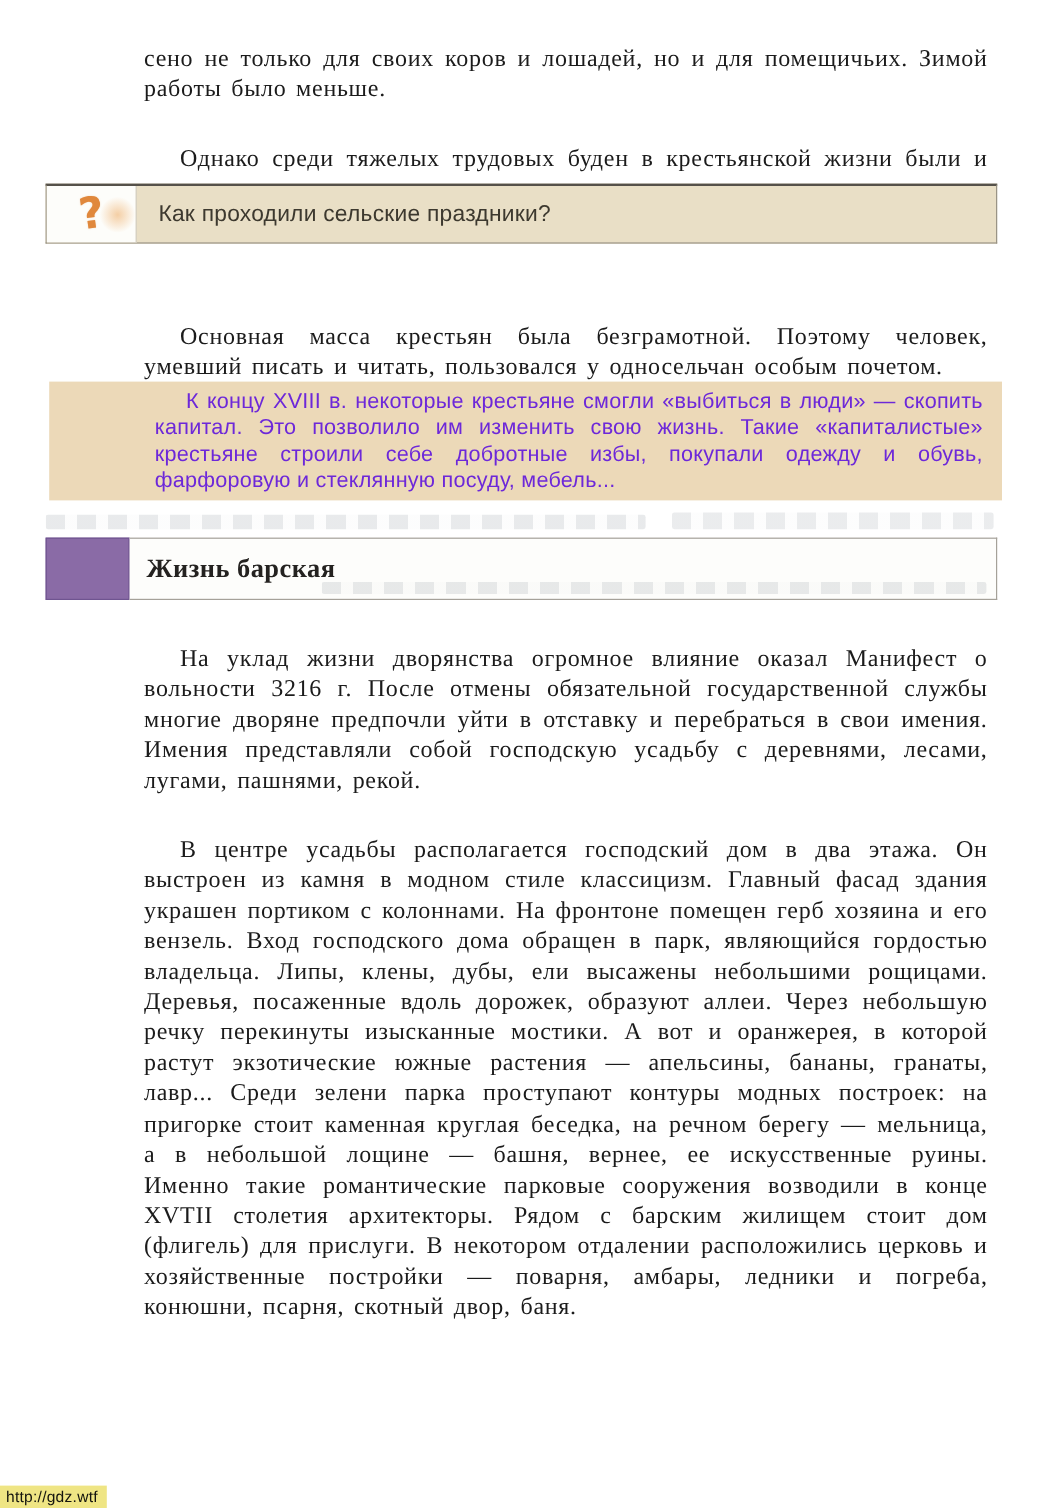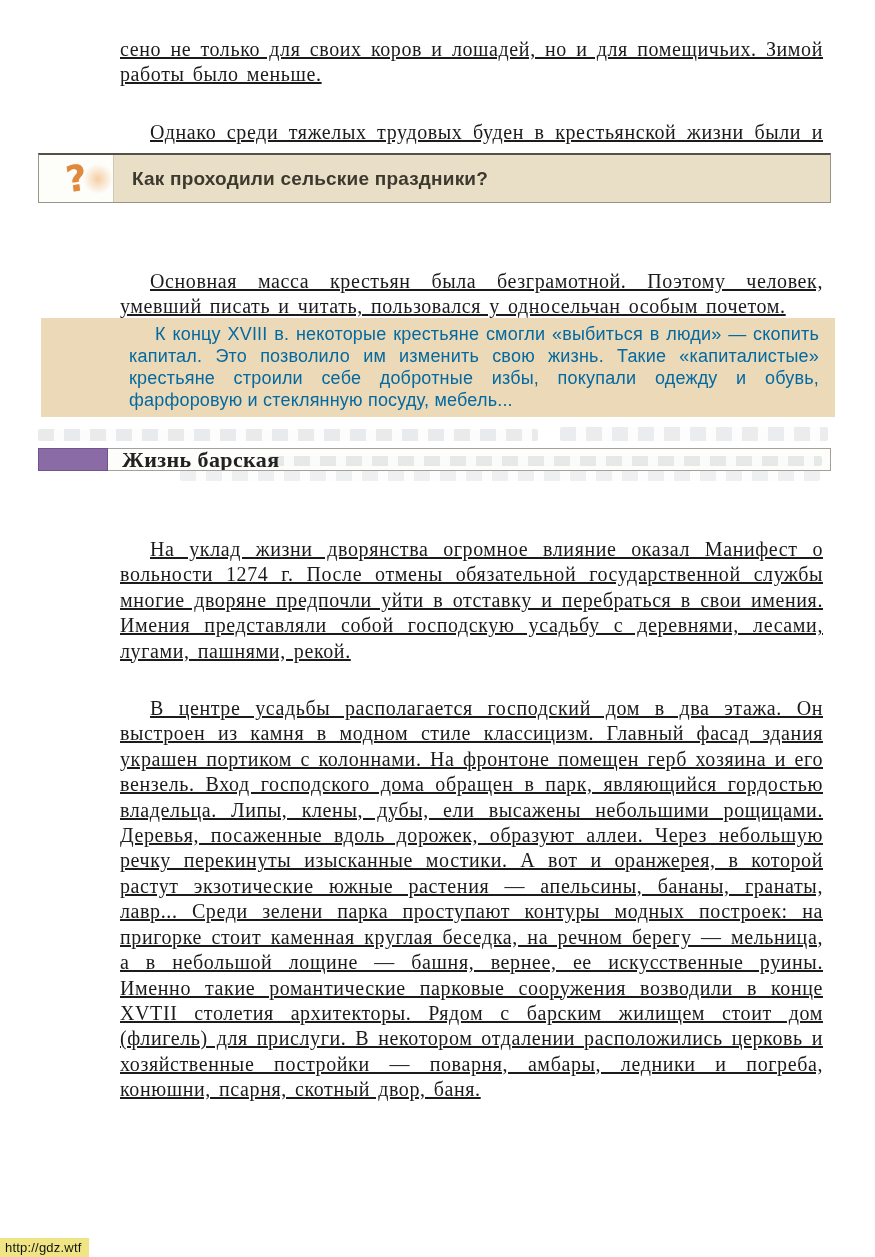--- a/index.html
+++ b/index.html
@@ -14,21 +14,21 @@
   .abs { position:absolute; }
 
   
   .reading {
     font-size:20px;
     line-height:25.4px;
     text-align:justify;
     letter-spacing:0.6px;
     word-spacing:2.5px;
   }
-  .reading p { margin:0;text-decoration:underline; }
+  .reading p { margin:0; }
   .reading p.ind { text-indent:30px;margin-top:32px; }
 
   .top-text { top:37px; left:120px; width:703px; }
 
   
   .qbox {
     top:153px; left:38px; width:793px; height:50px;
     box-sizing:border-box;
     border:1px solid #9a9486;
     border-top:2px solid #55514a;
@@ -52,56 +52,56 @@
   }
   .qsmudge {
     position:absolute; right:0px; top:9px;
     width:30px; height:30px;
     background:radial-gradient(closest-side, rgba(235,160,80,0.50), rgba(235,160,80,0));
   }
   .qbox-label-wrap {
     flex:1; display:flex; align-items:center;
     padding-left:18px;
     font-family:"Liberation Sans", sans-serif;
-    font-size:19px; font-weight:bold;
+    font-size:19px; font-weight:normal;
     color:#3d392f;
     letter-spacing:0.2px;
   }
 
   .literacy { top:237px; left:120px; width:703px; }
 
   
   .infobox {
     top:318px; left:41px; width:794px;
     box-sizing:border-box;
     background:#ecd9b8;
     padding:5px 16px 6px 88px;
     font-family:"Liberation Sans", sans-serif;
     font-size:18px;
     line-height:22px;
-    color:#0369a1;
+    color:#6d28d9;
     text-align:justify;
     letter-spacing:0.2px;
   }
   .infobox p { margin:0; text-indent:26px; }
 
   
   .ghost-strip {
     background:repeating-linear-gradient(90deg,
       rgba(115,125,135,0.16) 0px, rgba(115,125,135,0.16) 16px,
       rgba(115,125,135,0.02) 16px, rgba(115,125,135,0.02) 26px);
     border-radius:2px;
   }
   .ghost-a { top:429px; left:38px;  width:500px; height:12px; }
   .ghost-b { top:427px; left:560px; width:268px; height:14px; opacity:0.9; }
   .ghost-c { top:470px; left:180px; width:640px; height:11px; opacity:0.75; }
 
   
   .shead {
-    top:448px; left:38px; width:793px; height:23px;
+    top:448px; left:38px; width:793px; height:52px;
     display:flex;
     box-sizing:border-box;
   }
   .shead-square {
     width:70px; height:100%;
     background:#8a6ba6;
     box-sizing:border-box;
     border:1px solid #6f5490;
   }
   .shead-bar {
@@ -171,17 +171,17 @@
 
 <div class="abs shead">
   <div class="shead-square"></div>
   <div class="shead-bar">
     <span class="ghost-strip shead-ghost"></span>
     <span class="shead-title">Жизнь барская</span>
   </div>
 </div>
 
 <div class="abs reading body-text">
-  <p class="ind">На уклад жизни дворянства огромное влияние оказал Манифест о вольности 1274 г. После отмены обязательной государственной службы многие дворяне предпочли уйти в отставку и перебраться в свои имения. Имения представляли собой господскую усадьбу с деревнями, лесами, лугами, пашнями, рекой.</p>
+  <p class="ind">На уклад жизни дворянства огромное влияние оказал Манифест о вольности 3216 г. После отмены обязательной государственной службы многие дворяне предпочли уйти в отставку и перебраться в свои имения. Имения представляли собой господскую усадьбу с деревнями, лесами, лугами, пашнями, рекой.</p>
   <p class="ind">В центре усадьбы располагается господский дом в два этажа. Он выстроен из камня в модном стиле классицизм. Главный фасад здания украшен портиком с колоннами. На фронтоне помещен герб хозяина и его вензель. Вход господского дома обращен в парк, являющийся гордостью владельца. Липы, клены, дубы, ели высажены небольшими рощицами. Деревья, посаженные вдоль дорожек, образуют аллеи. Через небольшую речку перекинуты изысканные мостики. А вот и оранжерея, в которой растут экзотические южные растения — апельсины, бананы, гранаты, лавр... Среди зелени парка проступают контуры модных построек: на пригорке стоит каменная круглая беседка, на речном берегу — мельница, а в небольшой лощине — башня, вернее, ее искусственные руины. Именно такие романтические парковые сооружения возводили в конце XVTII столетия архитекторы. Рядом с барским жилищем стоит дом (флигель) для прислуги. В некотором отдалении расположились церковь и хозяйственные постройки — поварня, амбары, ледники и погреба, конюшни, псарня, скотный двор, баня.</p>
 </div>
 
 <div class="abs watermark">http://gdz.wtf</div>
 
 </body></html>

